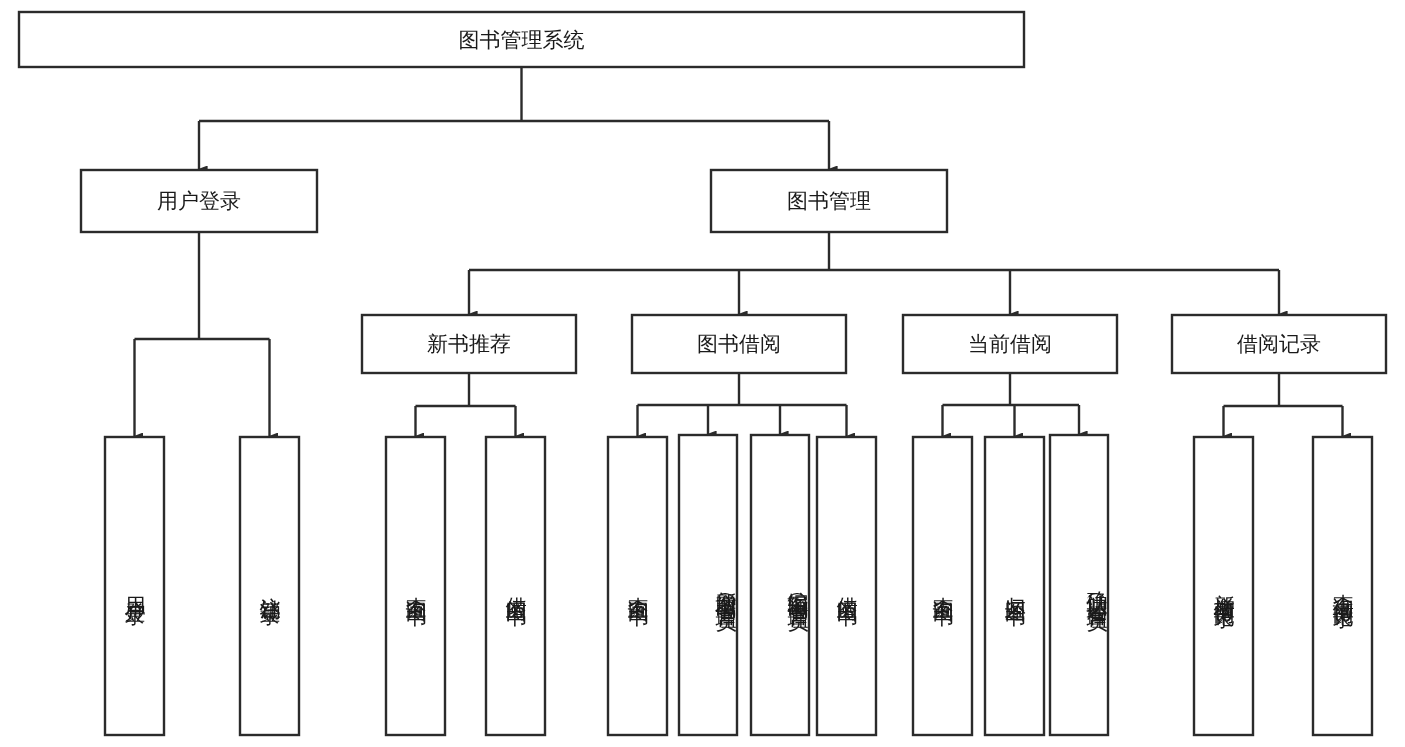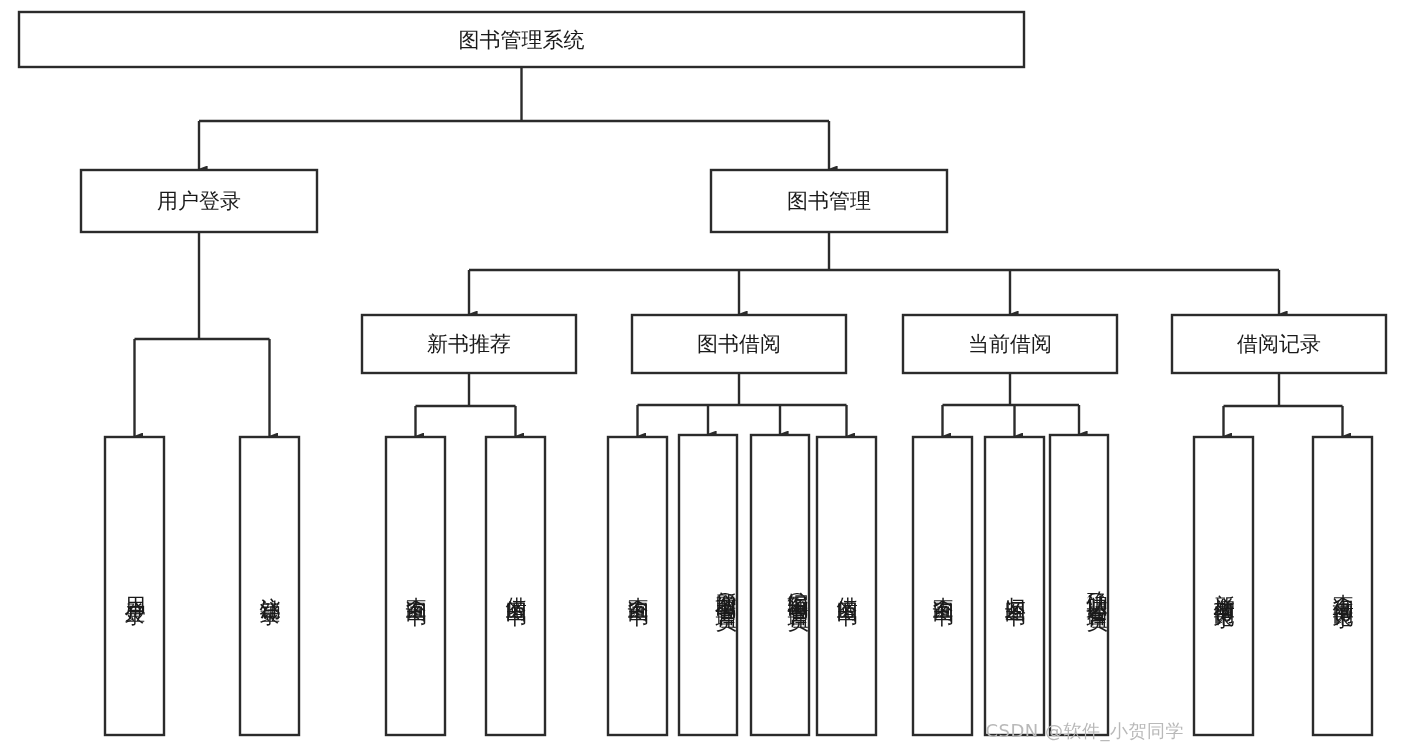--- a/index.html
+++ b/index.html
@@ -215,15 +215,14 @@
       <div class="leaf-label-v align-top" style="left: 679px; top: 435px; width: 58px; height: 300px;">新增图书（管理员）</div>
       <div class="leaf-label-v align-top" style="left: 751px; top: 435px; width: 58px; height: 300px;">编辑图书（管理员）</div>
       <div class="leaf-label-v" style="left: 817px; top: 437px; width: 59px; height: 298px;">借阅图书</div>
       <div class="leaf-label-v" style="left: 913px; top: 437px; width: 59px; height: 298px;">查询图书</div>
       <div class="leaf-label-v" style="left: 985px; top: 437px; width: 59px; height: 298px;">归还图书</div>
       <div class="leaf-label-v align-top" style="left: 1050px; top: 435px; width: 58px; height: 300px;">确认归还（管理员）</div>
       <div class="leaf-label-v" style="left: 1194px; top: 437px; width: 59px; height: 298px;">新增借阅记录</div>
       <div class="leaf-label-v" style="left: 1313px; top: 437px; width: 59px; height: 298px;">查询借阅记录</div>
     </div>
 
-  <div class="watermark">CSDN @软件_小贺同学</div>
 
 </div>
 
 </body></html>

